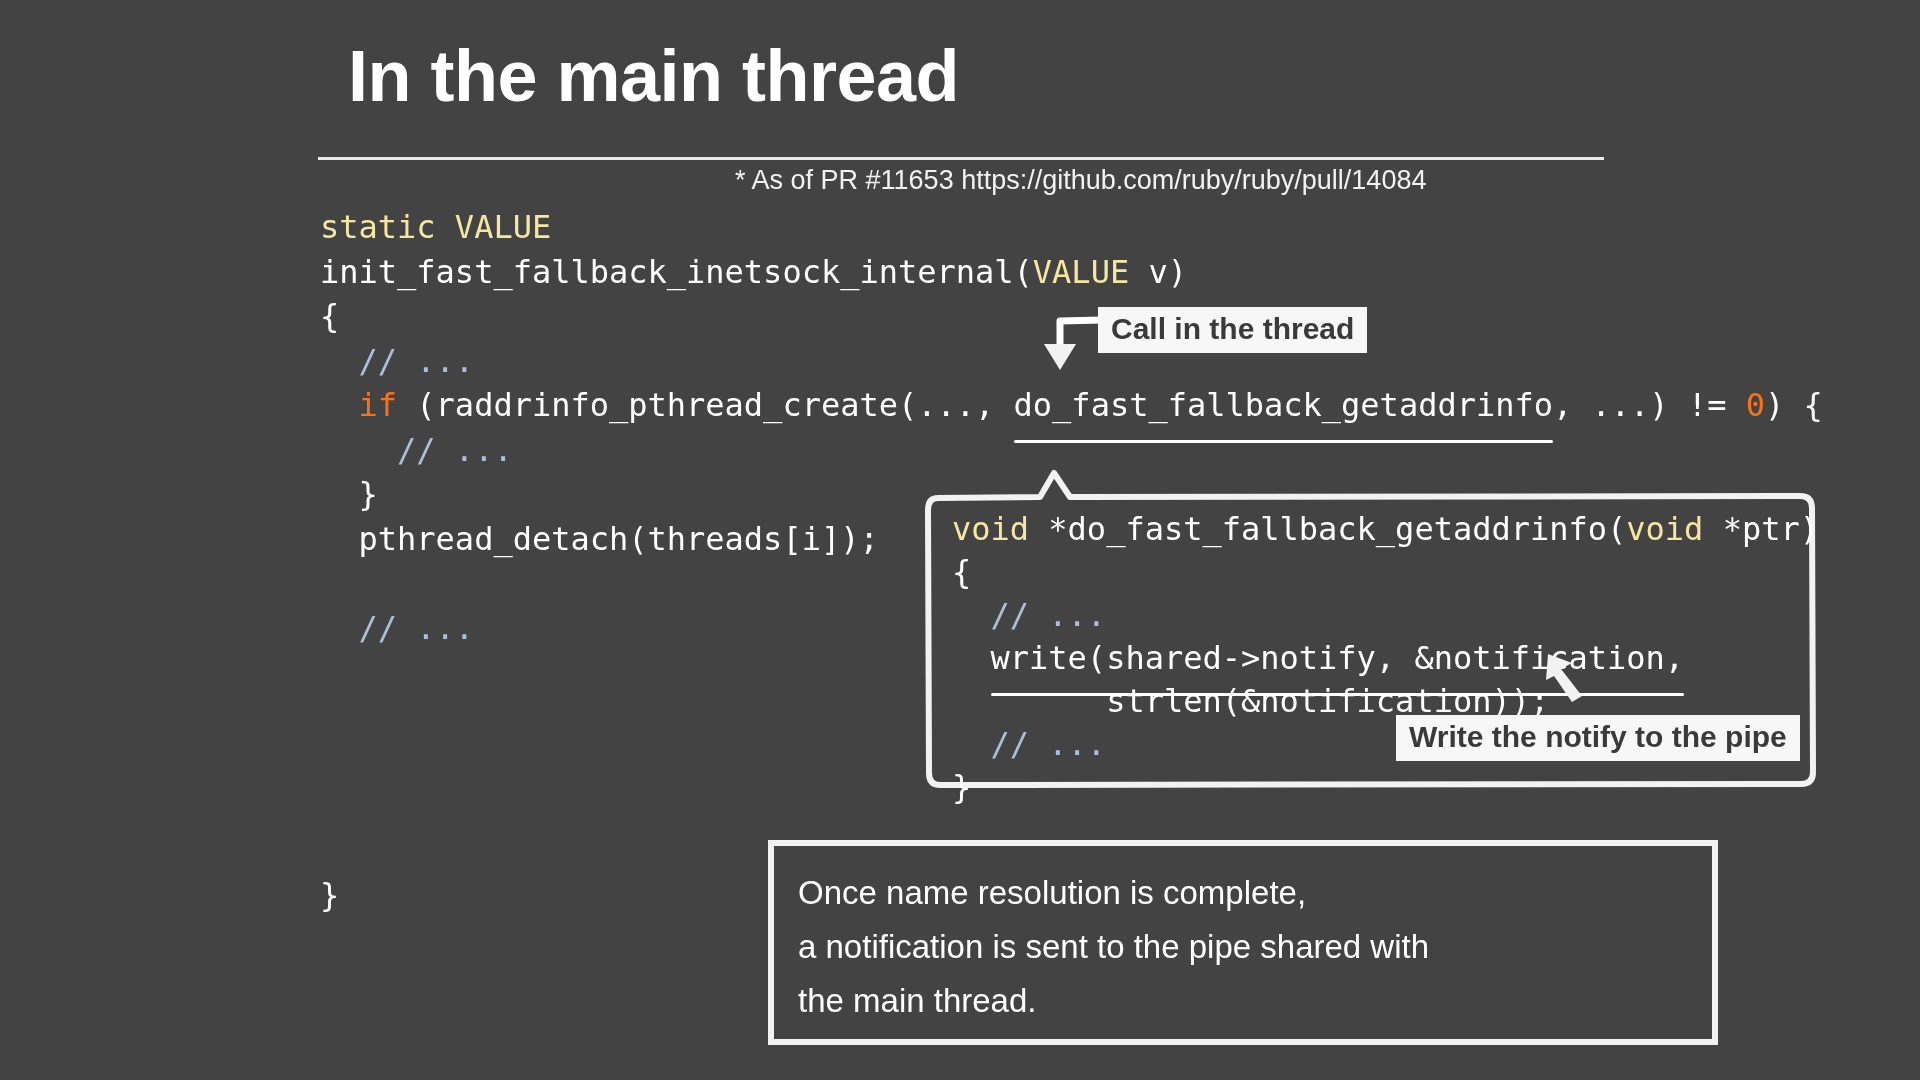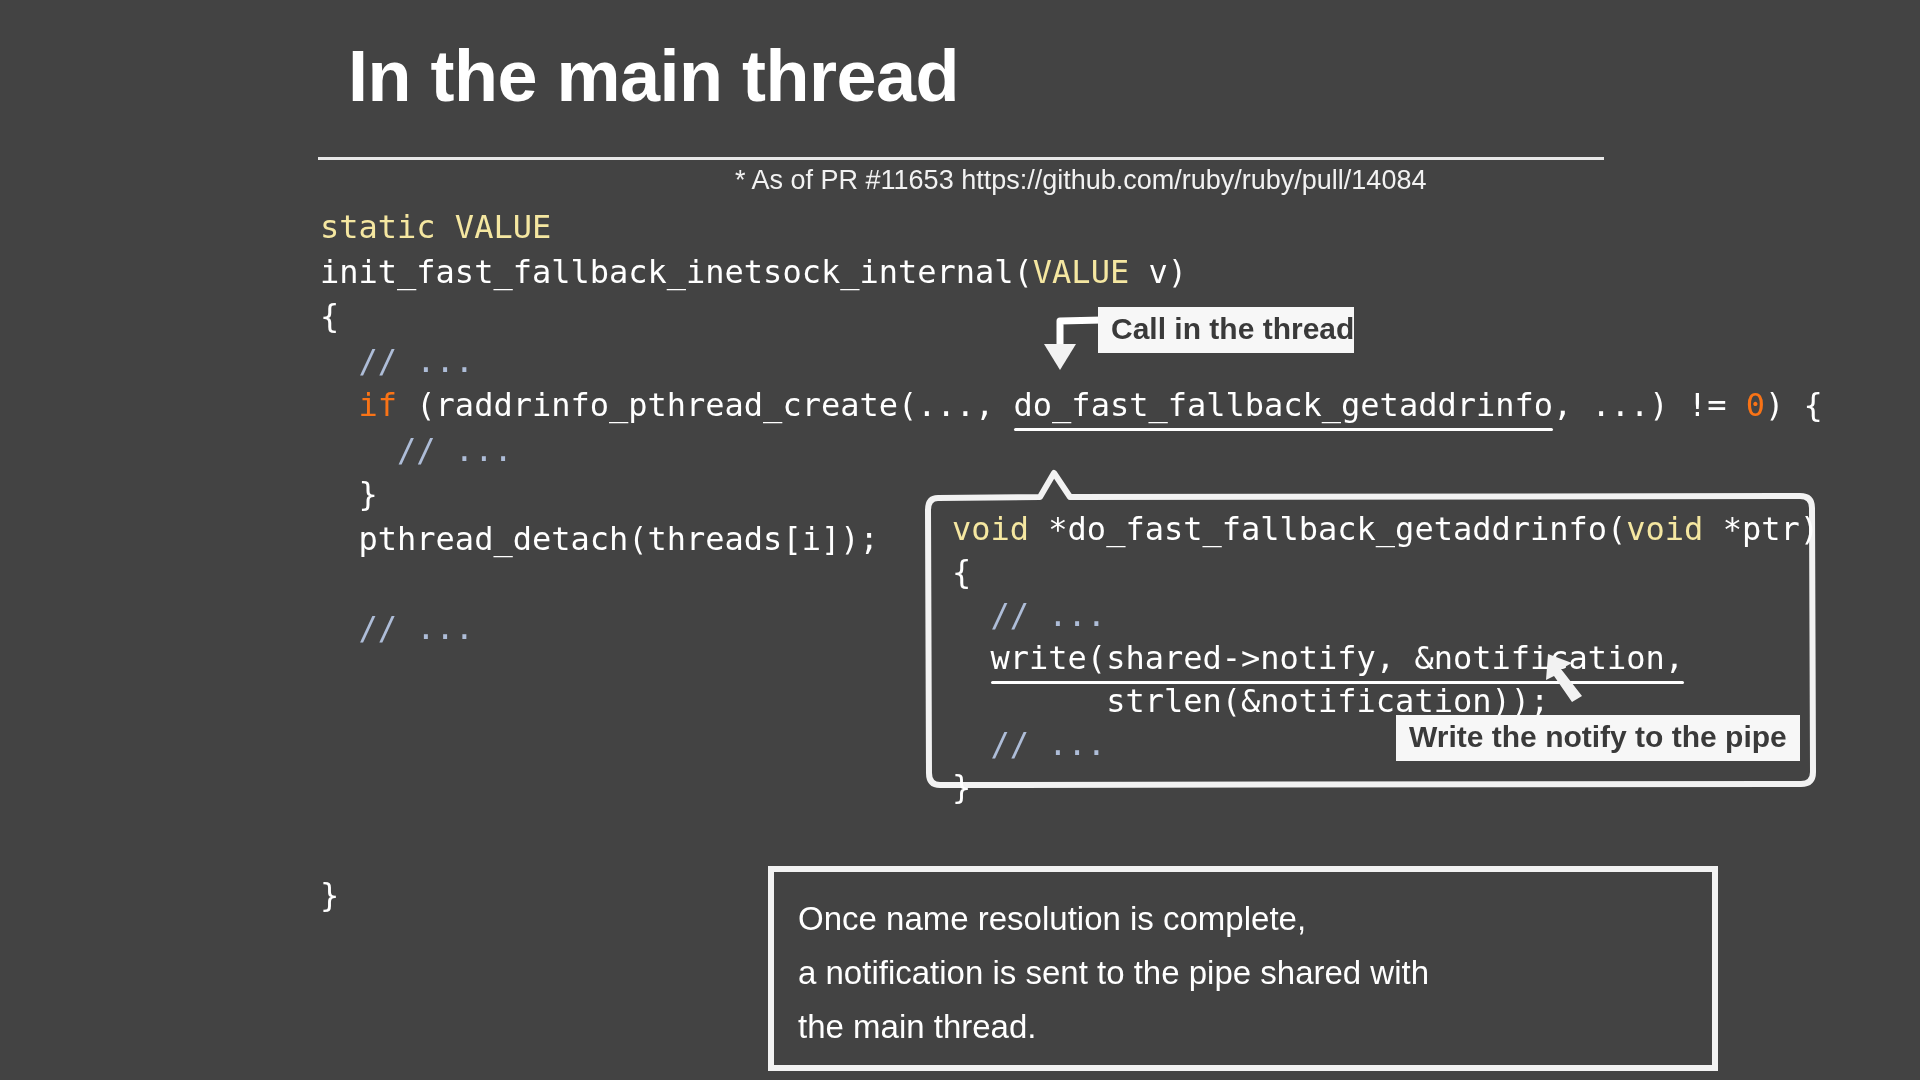--- a/index.html
+++ b/index.html
@@ -60,21 +60,21 @@
   .code-outer .ln { display: block; height: 44.5px; }
 
   .kw-yellow { color: #f5e7a1; }
   .kw-orange { color: #f97316; }
   .cmt      { color: #aebdd8; }
 
   
   .hand-ul {
     position: relative;
     text-decoration: none;
-    padding-bottom: 4px;
+    padding-bottom: 16px;
   }
   .hand-ul::after {
     content: "";
     position: absolute;
     left: 0; right: 0; bottom: -3px;
     height: 3px;
     background: #ffffff;
     border-radius: 2px;
   }
 
@@ -83,21 +83,21 @@
     position: absolute;
     background: #f7f7f7;
     color: #3a3a3a;
     font-family: "Liberation Sans", sans-serif;
     font-weight: bold;
     white-space: nowrap;
   }
   #label-call {
     left: 1098px; top: 307px;
     font-size: 30px;
-    padding: 5px 0 7px 13px;
+    padding: 5px 13px 7px 13px;
   }
   #label-write {
     left: 1396px; top: 715px;
     font-size: 30px;
     padding: 5px 13px 7px 13px;
   }
 
   
   .elbow-arrow {
     position: absolute;
@@ -126,21 +126,21 @@
     font-size: 32px;
     line-height: 43px;
     white-space: pre;
     color: #ffffff;
   }
   .callout .code-inner .ln { display: block; height: 43px; }
 
   
   .note-box {
     position: absolute;
-    left: 766px; top: 864px;
+    left: 766px; top: 838px;
     width: 955px; height: 210px;
   }
   .note-box svg { position: absolute; left: 0; top: 0; }
   .note-text {
     position: absolute;
     left: 32px; top: 28px;
     width: 900px;
     font-family: "Liberation Sans", sans-serif;
     font-size: 33px;
     line-height: 54px;

